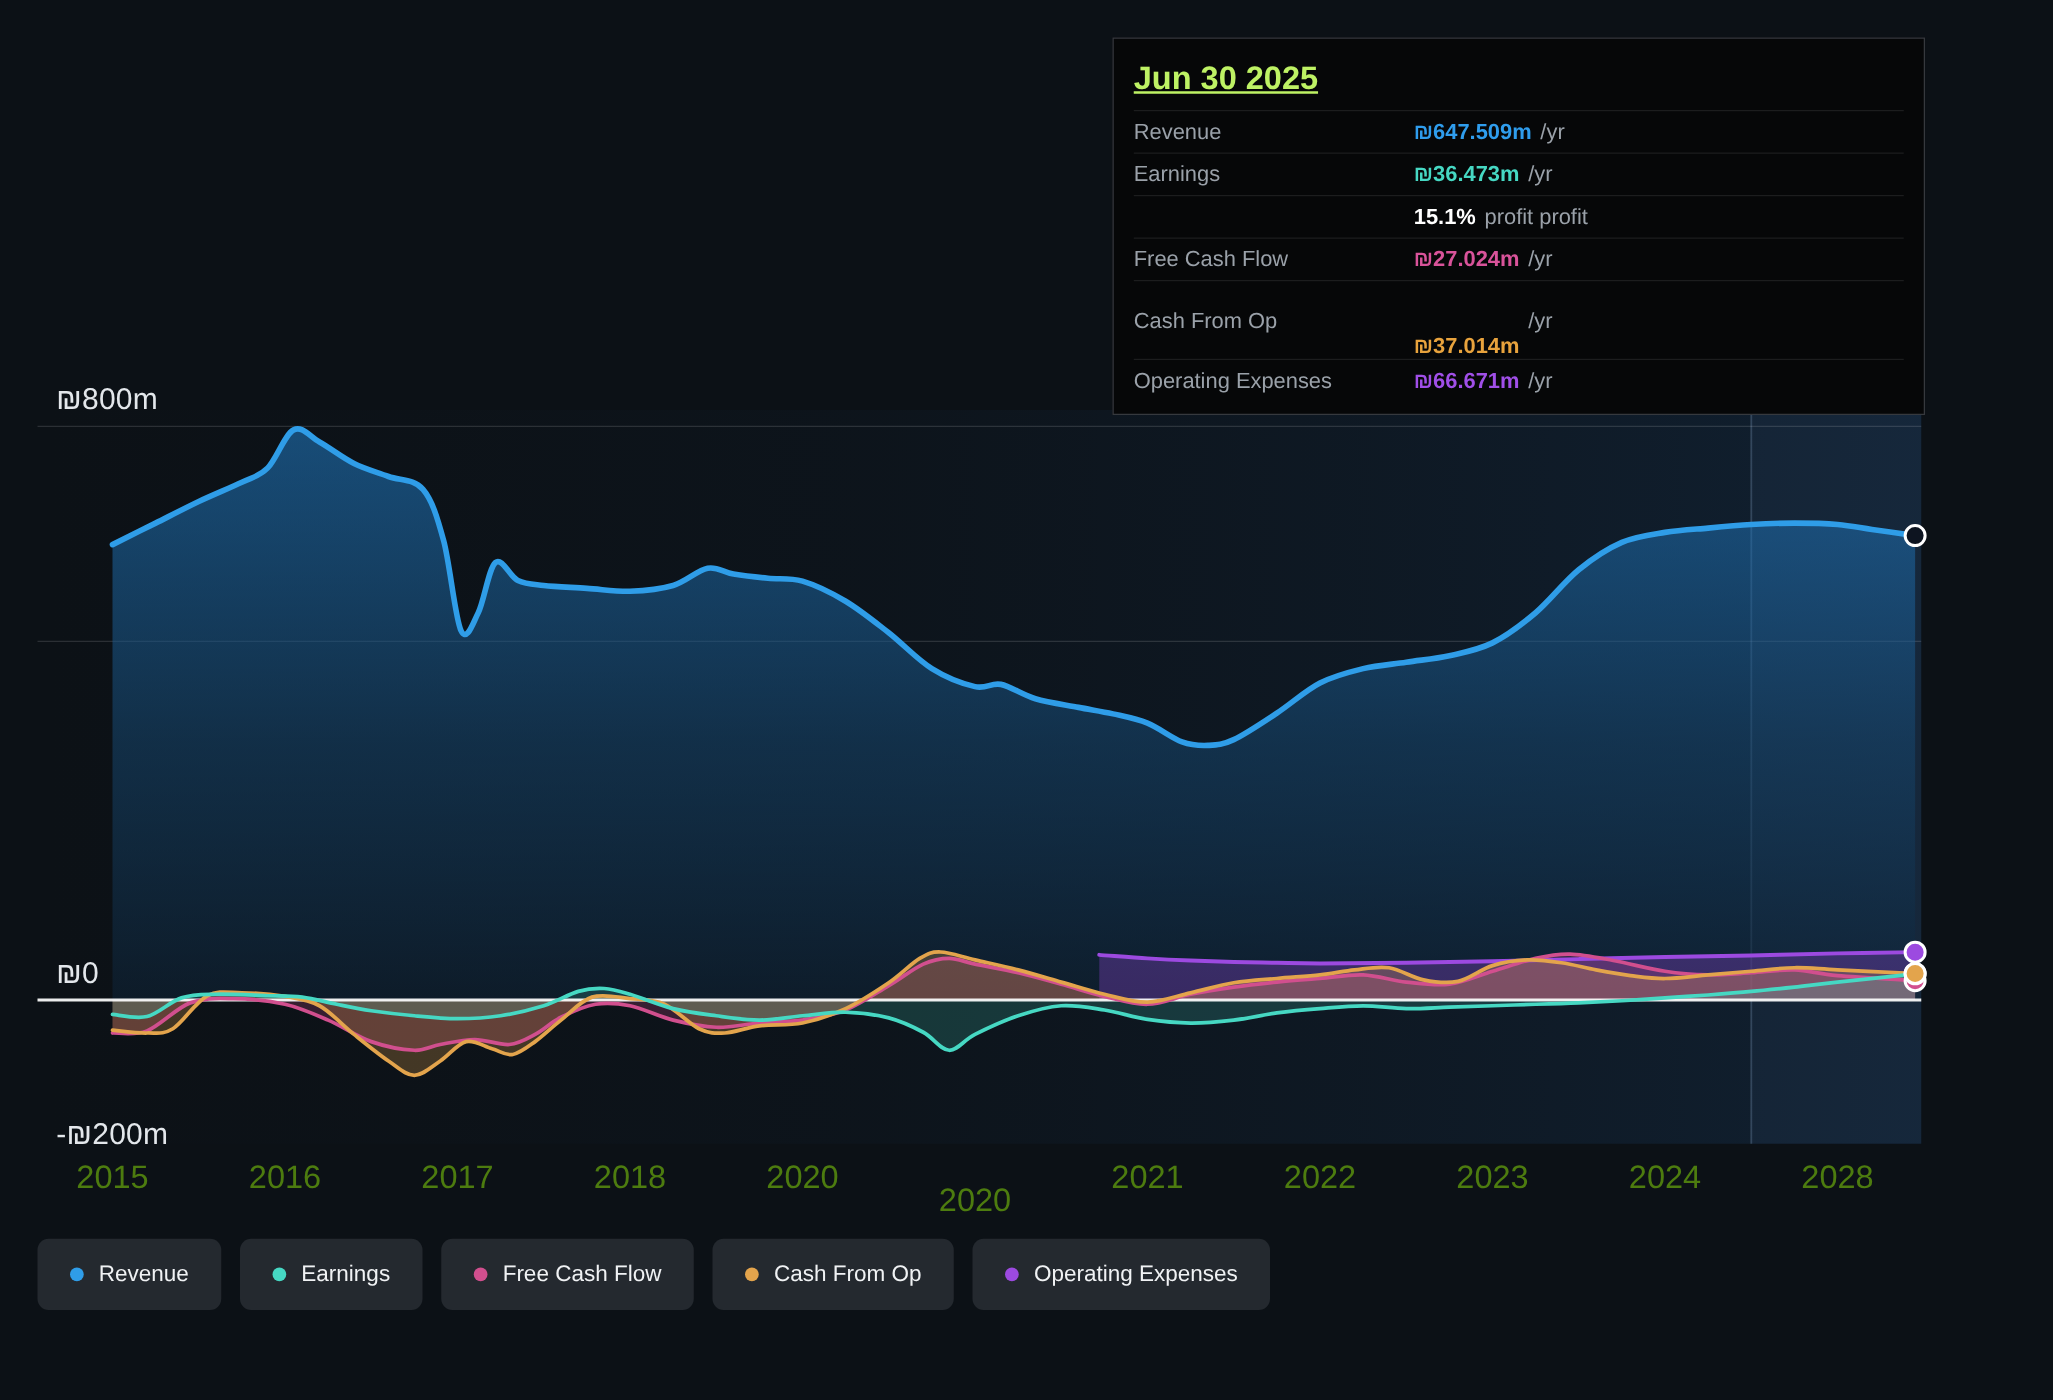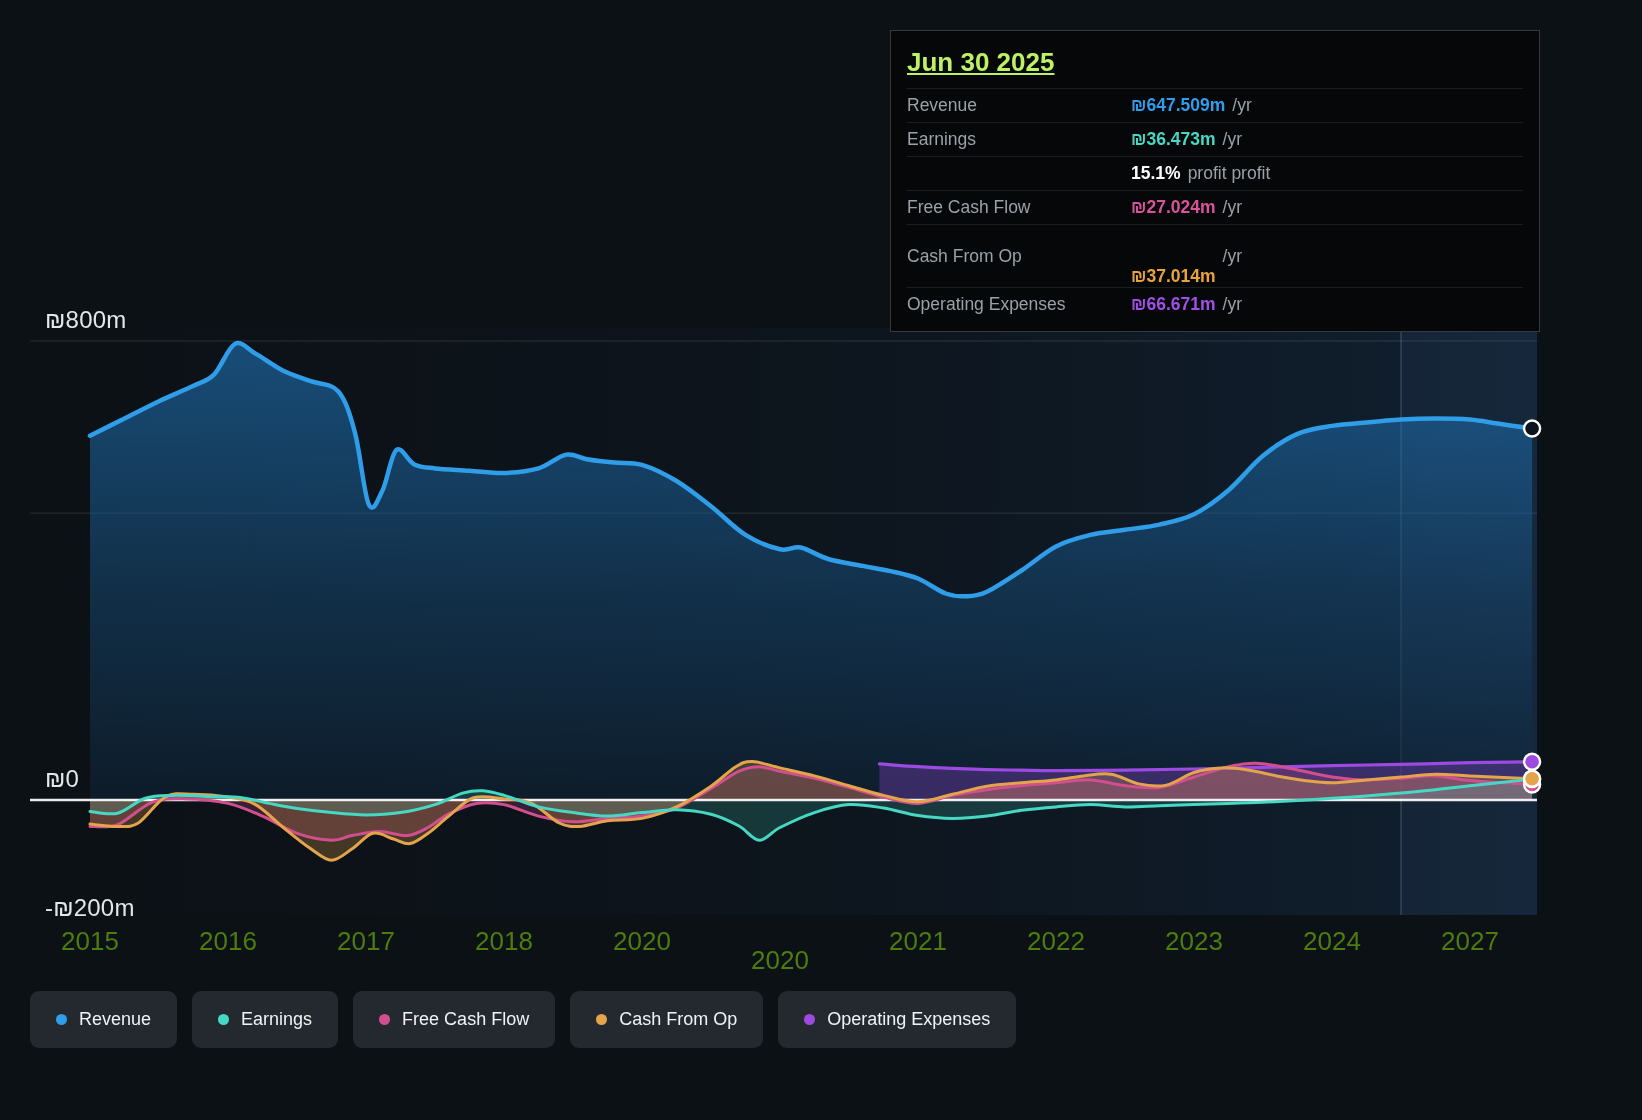--- a/index.html
+++ b/index.html
@@ -69,21 +69,21 @@
       <div class="x-label" style="left: 90px;">2015</div>
       <div class="x-label" style="left: 228px;">2016</div>
       <div class="x-label" style="left: 366px;">2017</div>
       <div class="x-label" style="left: 504px;">2018</div>
       <div class="x-label" style="left: 642px;">2020</div>
       <div class="x-label" style="left: 780px; margin-top: 19px;">2020</div>
       <div class="x-label" style="left: 918px;">2021</div>
       <div class="x-label" style="left: 1056px;">2022</div>
       <div class="x-label" style="left: 1194px;">2023</div>
       <div class="x-label" style="left: 1332px;">2024</div>
-      <div class="x-label" style="left: 1470px;">2027</div>
+      <div class="x-label" style="left: 1470px;">2028</div>
     </div>
 
   <div class="tooltip">
     <div class="tt-title">Jun 30 2025</div>
     <div id="tt-rows">
         <div class="tt-row">
           <span class="tt-label">Revenue</span>
           <span class="tt-value" style="color: rgb(47, 157, 237);">₪647.509m</span>
           <span class="tt-suffix">/yr</span>
         </div>

